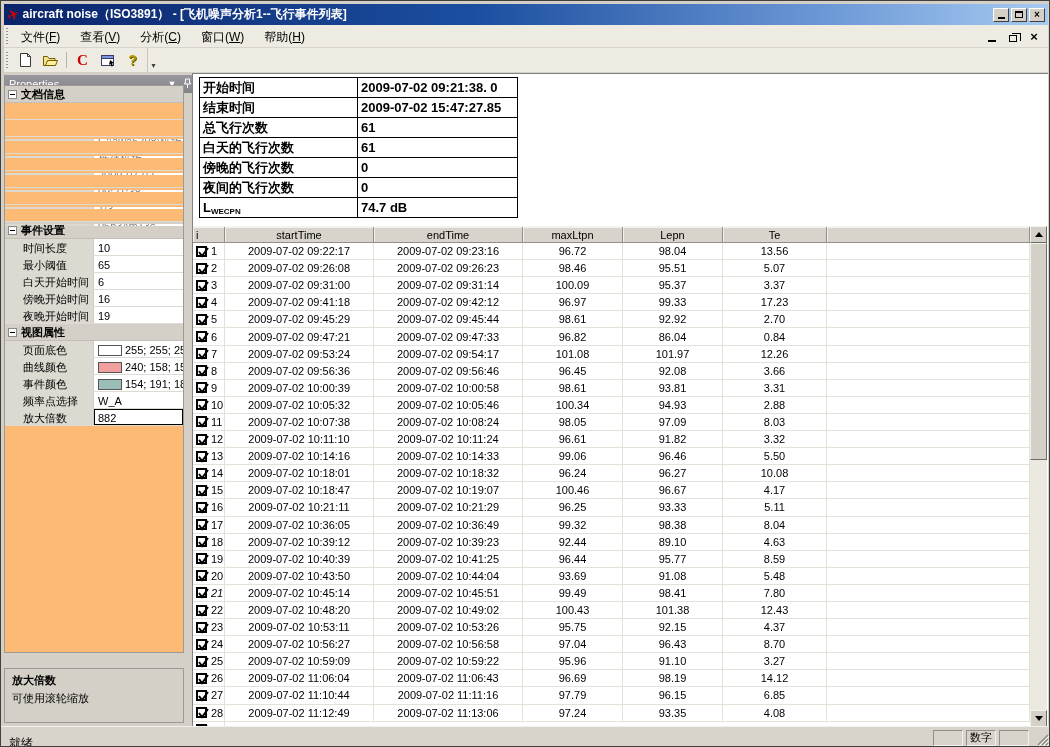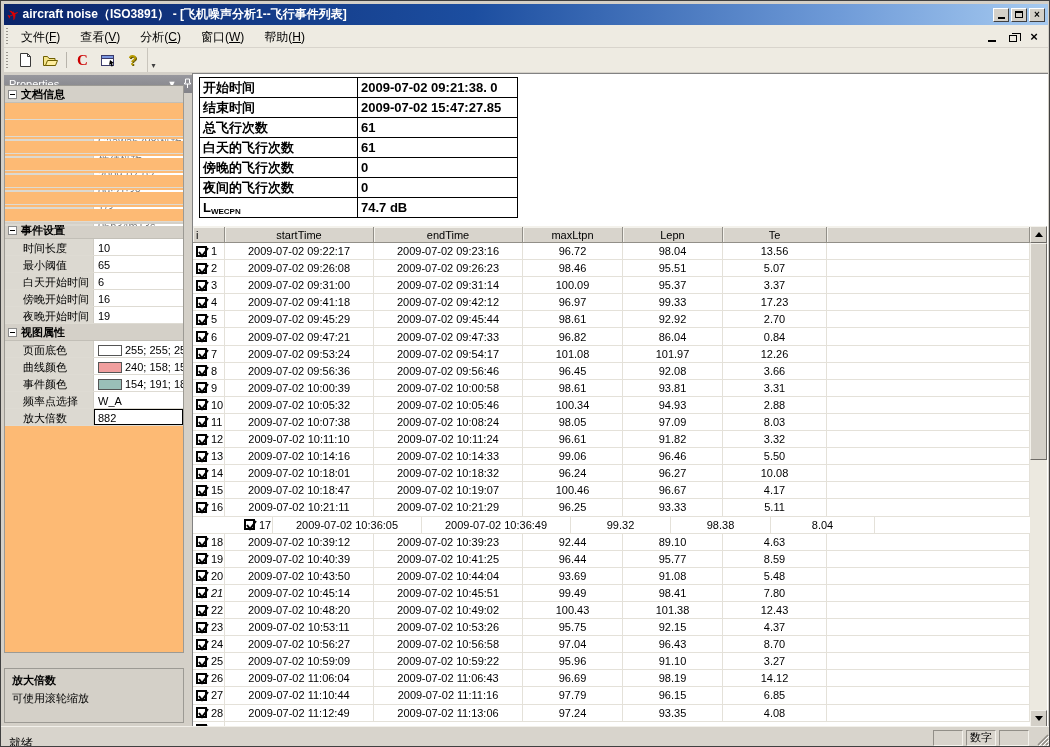--- a/index.html
+++ b/index.html
@@ -574,21 +574,21 @@
               <span>16</span>
             </div>
             <div class="ecell" style="width: 149px; flex: 0 0 149px;">2009-07-02 10:21:11</div>
             <div class="ecell" style="width: 149px; flex: 0 0 149px;">2009-07-02 10:21:29</div>
             <div class="ecell" style="width: 100px; flex: 0 0 100px;">96.25</div>
             <div class="ecell" style="width: 100px; flex: 0 0 100px;">93.33</div>
             <div class="ecell" style="width: 104px; flex: 0 0 104px;">5.11</div>
             <div class="ecell" style="width: 203px; flex: 0 0 203px;"></div>
           </div>
           <div class="erow">
-            <div class="ecell first" style="width: 32px; flex: 0 0 32px; margin-left: 48px;">
+            <div class="ecell first" style="width: 32px; flex: 0 0 32px;">
               <span class="cb">
                 <svg width="13" height="13" viewBox="0 0 13 13">
                   <path d="M2 6l3 4 6-8" stroke="#000" stroke-width="2" fill="none"></path>
                 </svg>
               </span>
               <span>17</span>
             </div>
             <div class="ecell" style="width: 149px; flex: 0 0 149px;">2009-07-02 10:36:05</div>
             <div class="ecell" style="width: 149px; flex: 0 0 149px;">2009-07-02 10:36:49</div>
             <div class="ecell" style="width: 100px; flex: 0 0 100px;">99.32</div>

